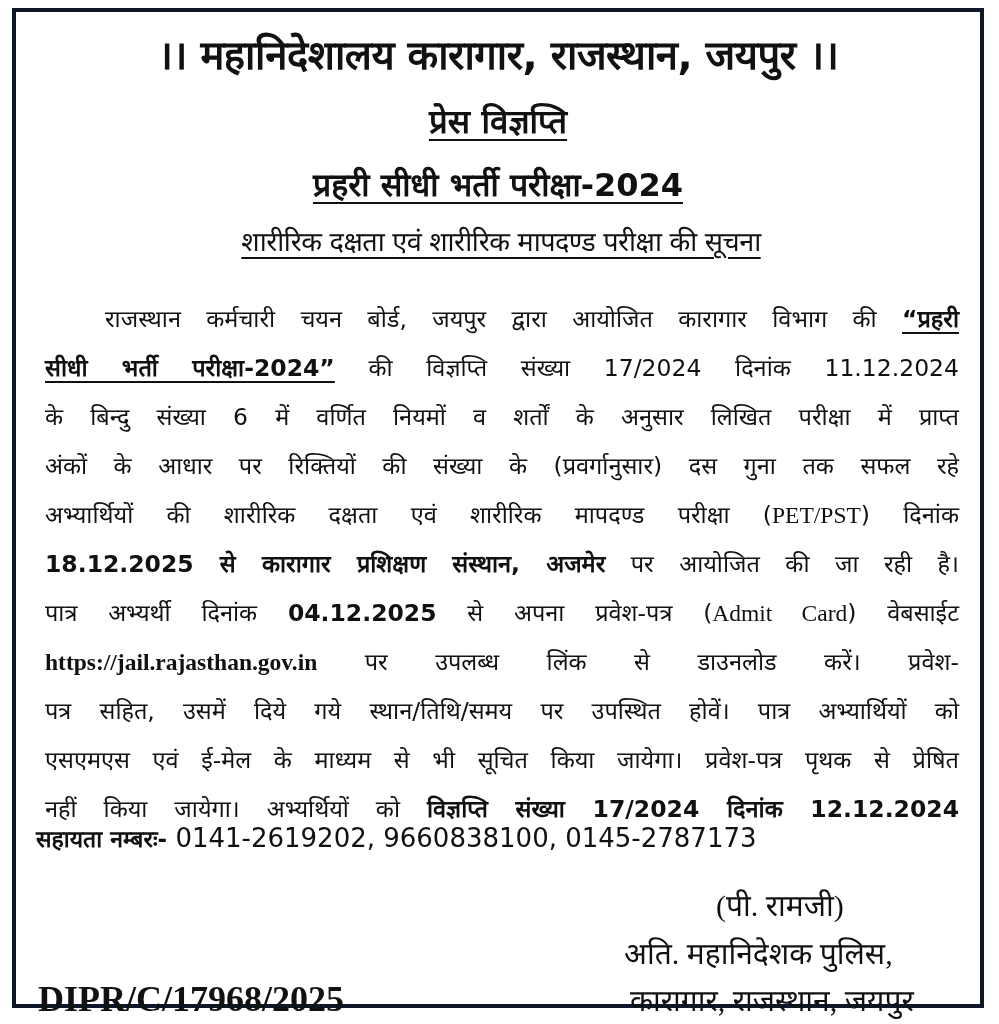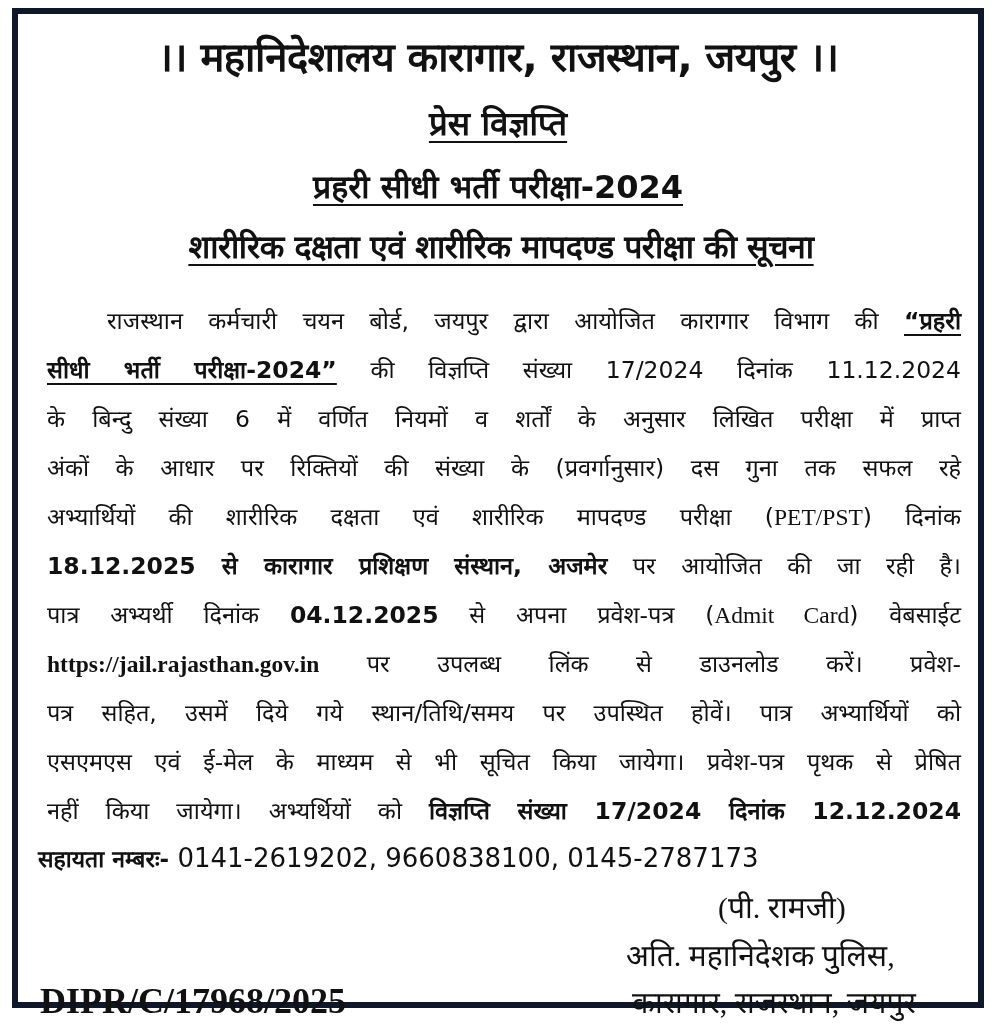--- a/index.html
+++ b/index.html
@@ -1,34 +1,34 @@
 <!DOCTYPE html>
 <html><head>
 <meta charset="utf-8">
 <style>
   html, body { margin:0; padding:0; background:#ffffff; }
   body { width:999px; height:1024px; position:relative; overflow:hidden;
          font-family:"DejaVu Sans", sans-serif; color:#111; }
   .frame { position:absolute; left:12px; top:8px; width:972px; height:1000px;
-           border:6px solid #0f172a; box-sizing:border-box; }
+           border:4px solid #0f172a; box-sizing:border-box; }
   .line { position:absolute; left:0; right:0; white-space:nowrap; }
   .center { text-align:center; }
   .h1 { top:14px; font-size:40px; font-weight:bold; letter-spacing:-0.5px; }
   .h2 { top:86px; font-size:33px; font-weight:bold; }
   .h3 { top:150px; font-size:32px; font-weight:bold; }
-  .h4 { top:210px; font-size:32px; font-weight:bold; letter-spacing:-0.5px;padding-left:6px; }
+  .h4 { top:210px; font-size:27px; font-weight:normal; letter-spacing:-0.5px;padding-left:6px; }
   .u { text-decoration:underline; text-underline-offset:6px; text-decoration-thickness:2px; }
   .body { position:absolute; left:20px; width:932px; font-size:23.5px; line-height:40px;
           text-align:justify; }
   .para { top:278px; }
   .para p { margin:9px; text-align:justify; text-align-last:justify; white-space:nowrap; }
   .para p.last { text-align-last:left; }
   .para p.indent { padding-left:60px; }
   .serif { font-family:"Liberation Serif", serif; }
-  .help { position:absolute; left:20px; top:828px; font-size:26px; }
+  .help { position:absolute; left:20px; top:810px; font-size:26px; }
   .help .lbl { font-weight:bold; font-size:23px; }
   .sig { position:absolute; font-size:30px;font-family:Liberation Serif, serif; }
   .sig1 { left:700px; top:872px; }
   .sig2 { left:608px; top:920px; }
   .sig3 { left:598px; top:967px;margin-left:16px; }
   .dipr { position:absolute; left:22px; top:966px; font-size:36px; font-weight:bold; }
 </style>
 </head>
 <body>
 

